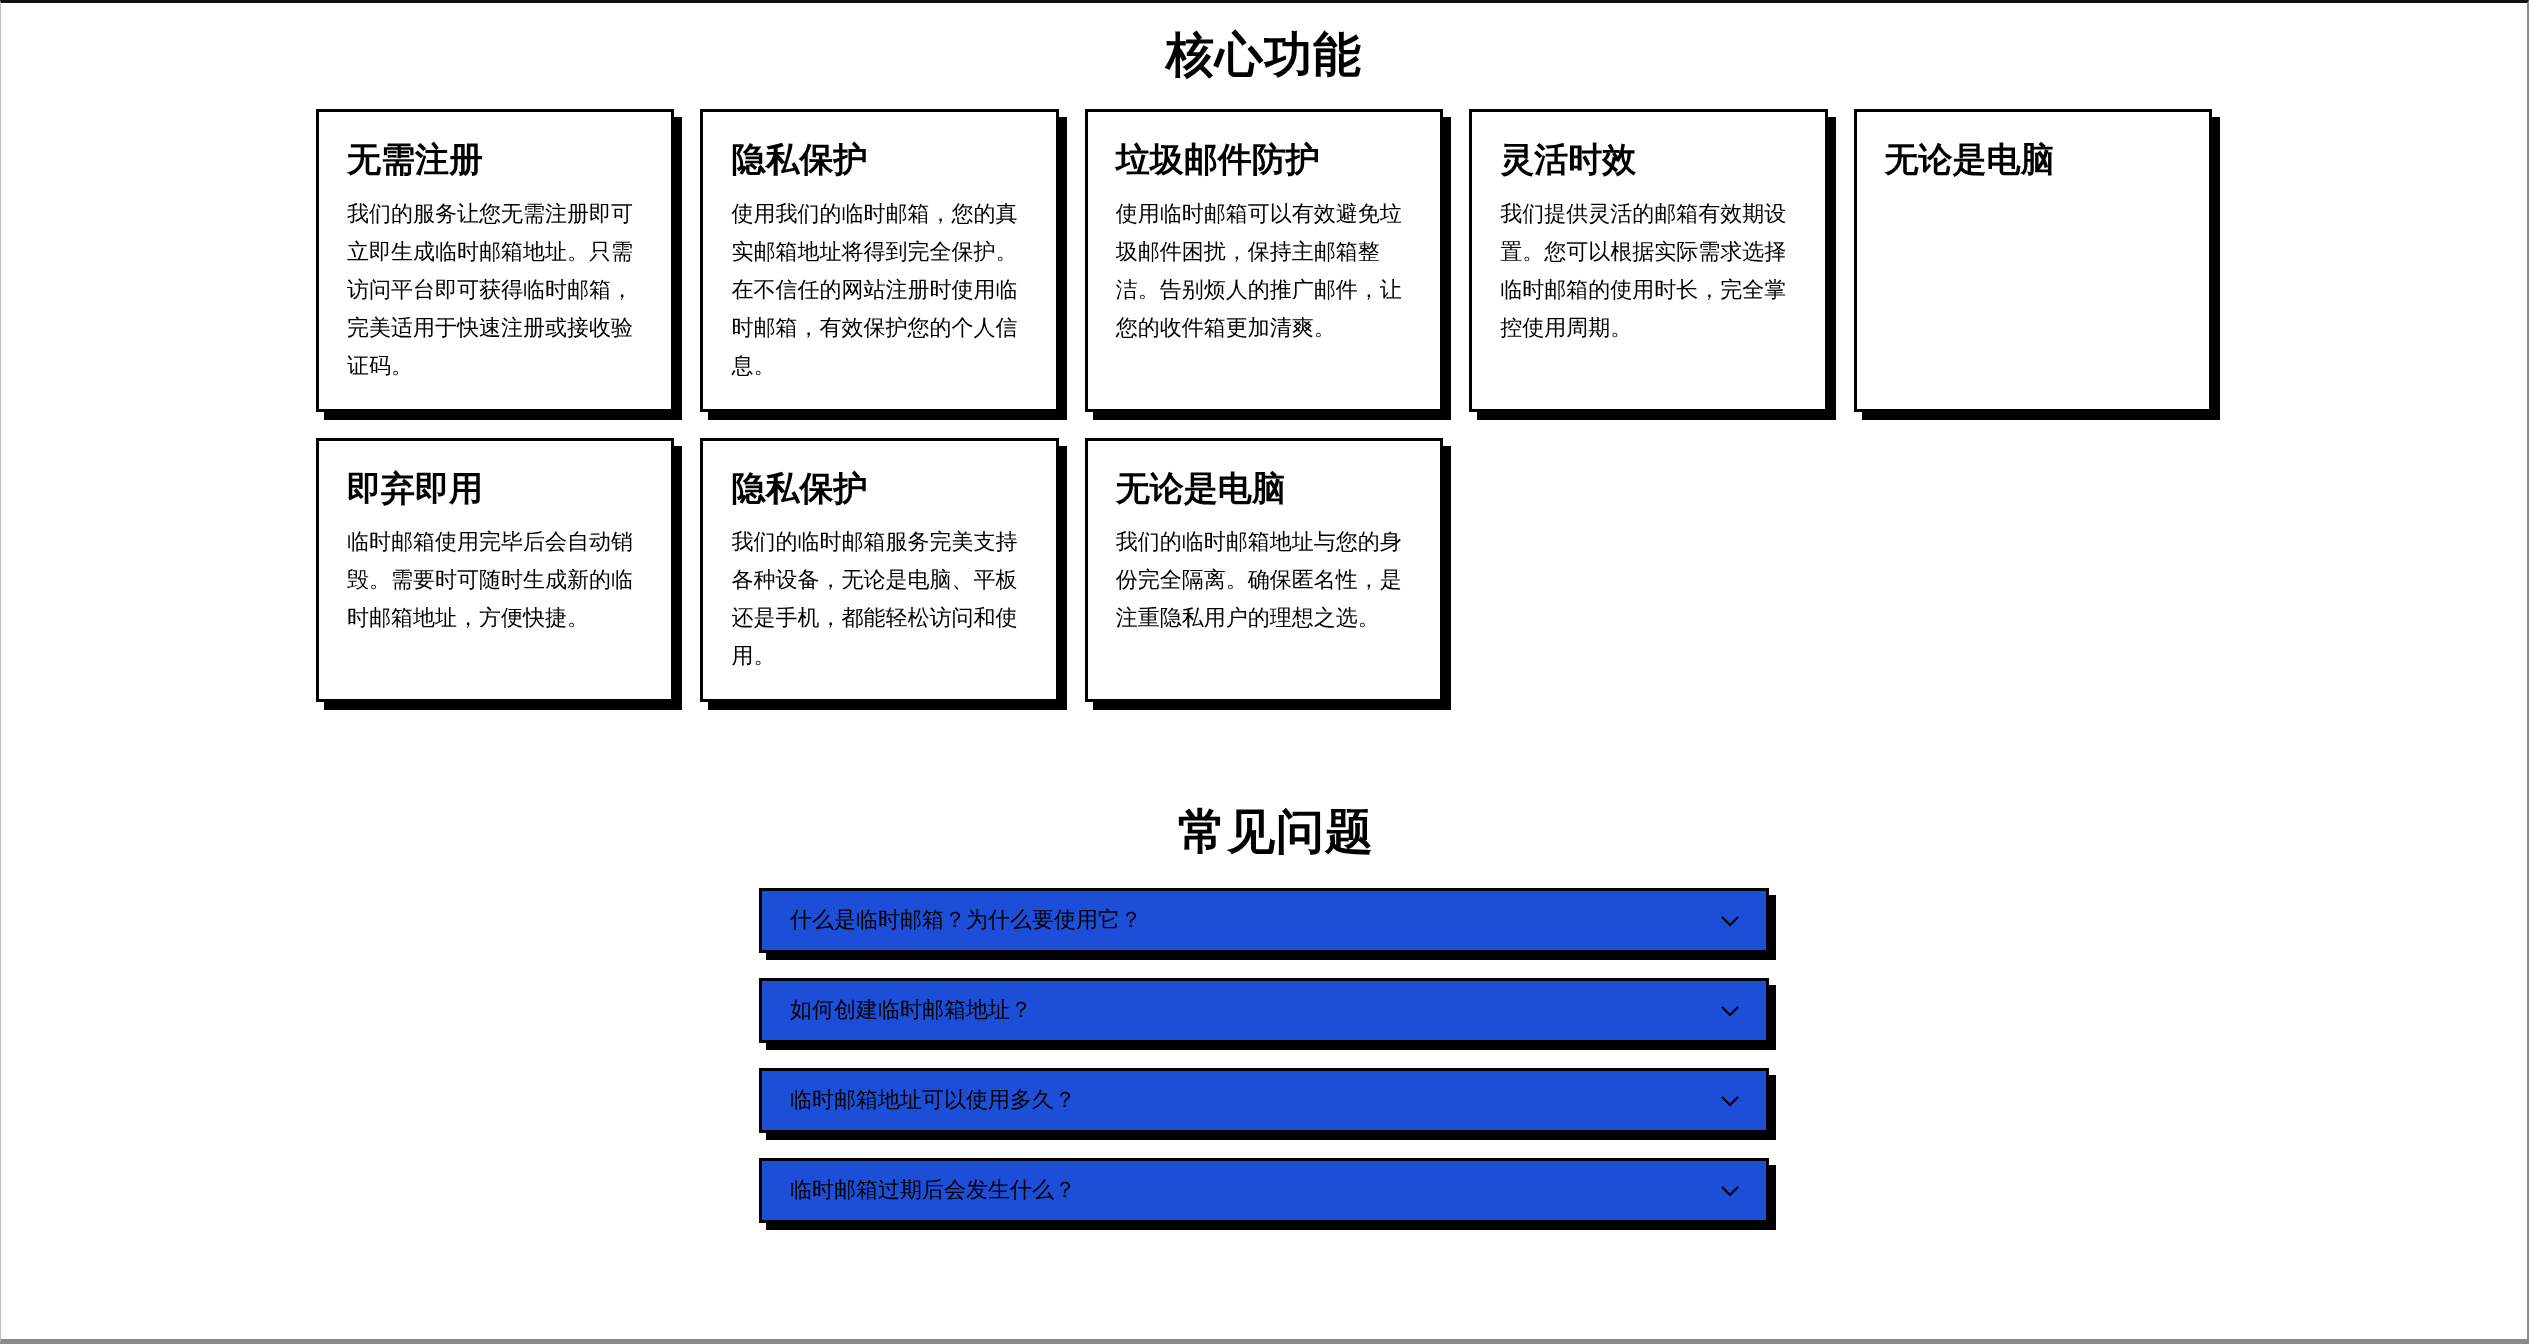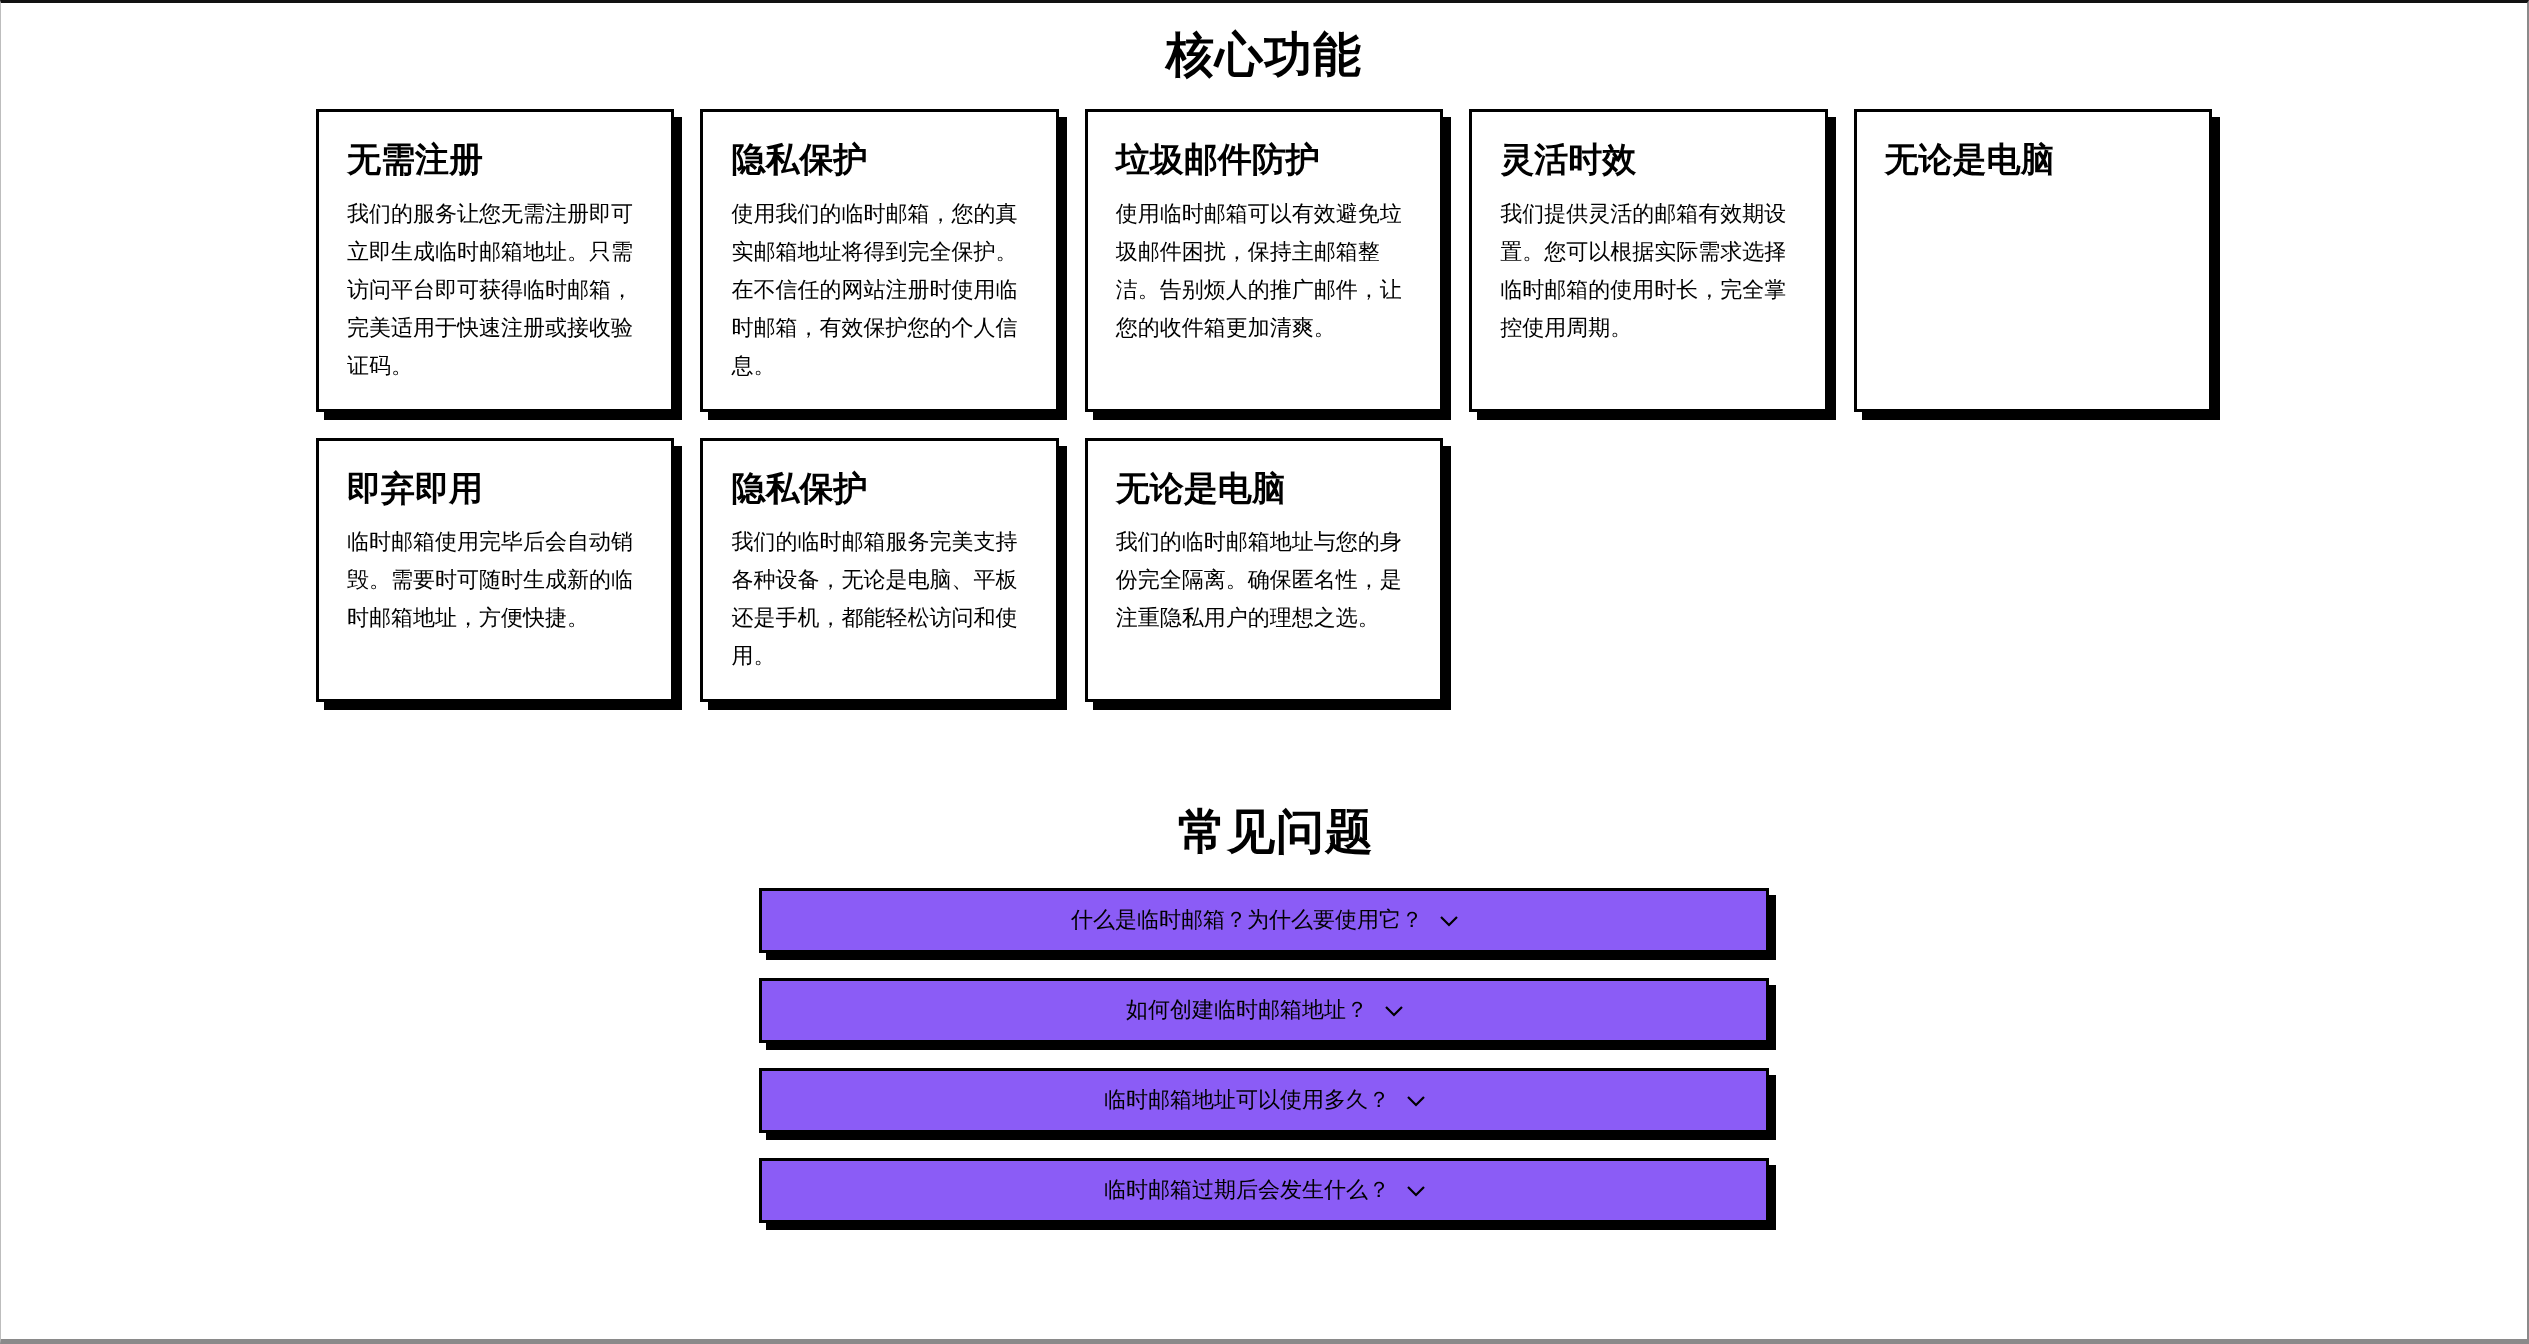--- a/index.html
+++ b/index.html
@@ -51,24 +51,24 @@
     line-height: 38px;
   }
   .faq-title { margin-top: 100px; padding-left: 24px; }
   .faq-list {
     width: 1010px;
     margin: 26px auto 0 auto;
   }
   .faq-item {
     display: flex;
     align-items: center;
-    justify-content: center;
+    justify-content: space-between;
     width: 100%;
     height: 65px;
-    background: #8b5cf6;
+    background: #1d4ed8;
     border: 3px solid #000000;
     box-shadow: 7px 7px 0 0 #000000;
     padding: 0 26px 0 28px;
     margin-bottom: 25px;
     font-family: inherit;
     cursor: pointer;
     text-align: left;
   }
   .faq-item:last-child { margin-bottom: 0; }
   .faq-question {

